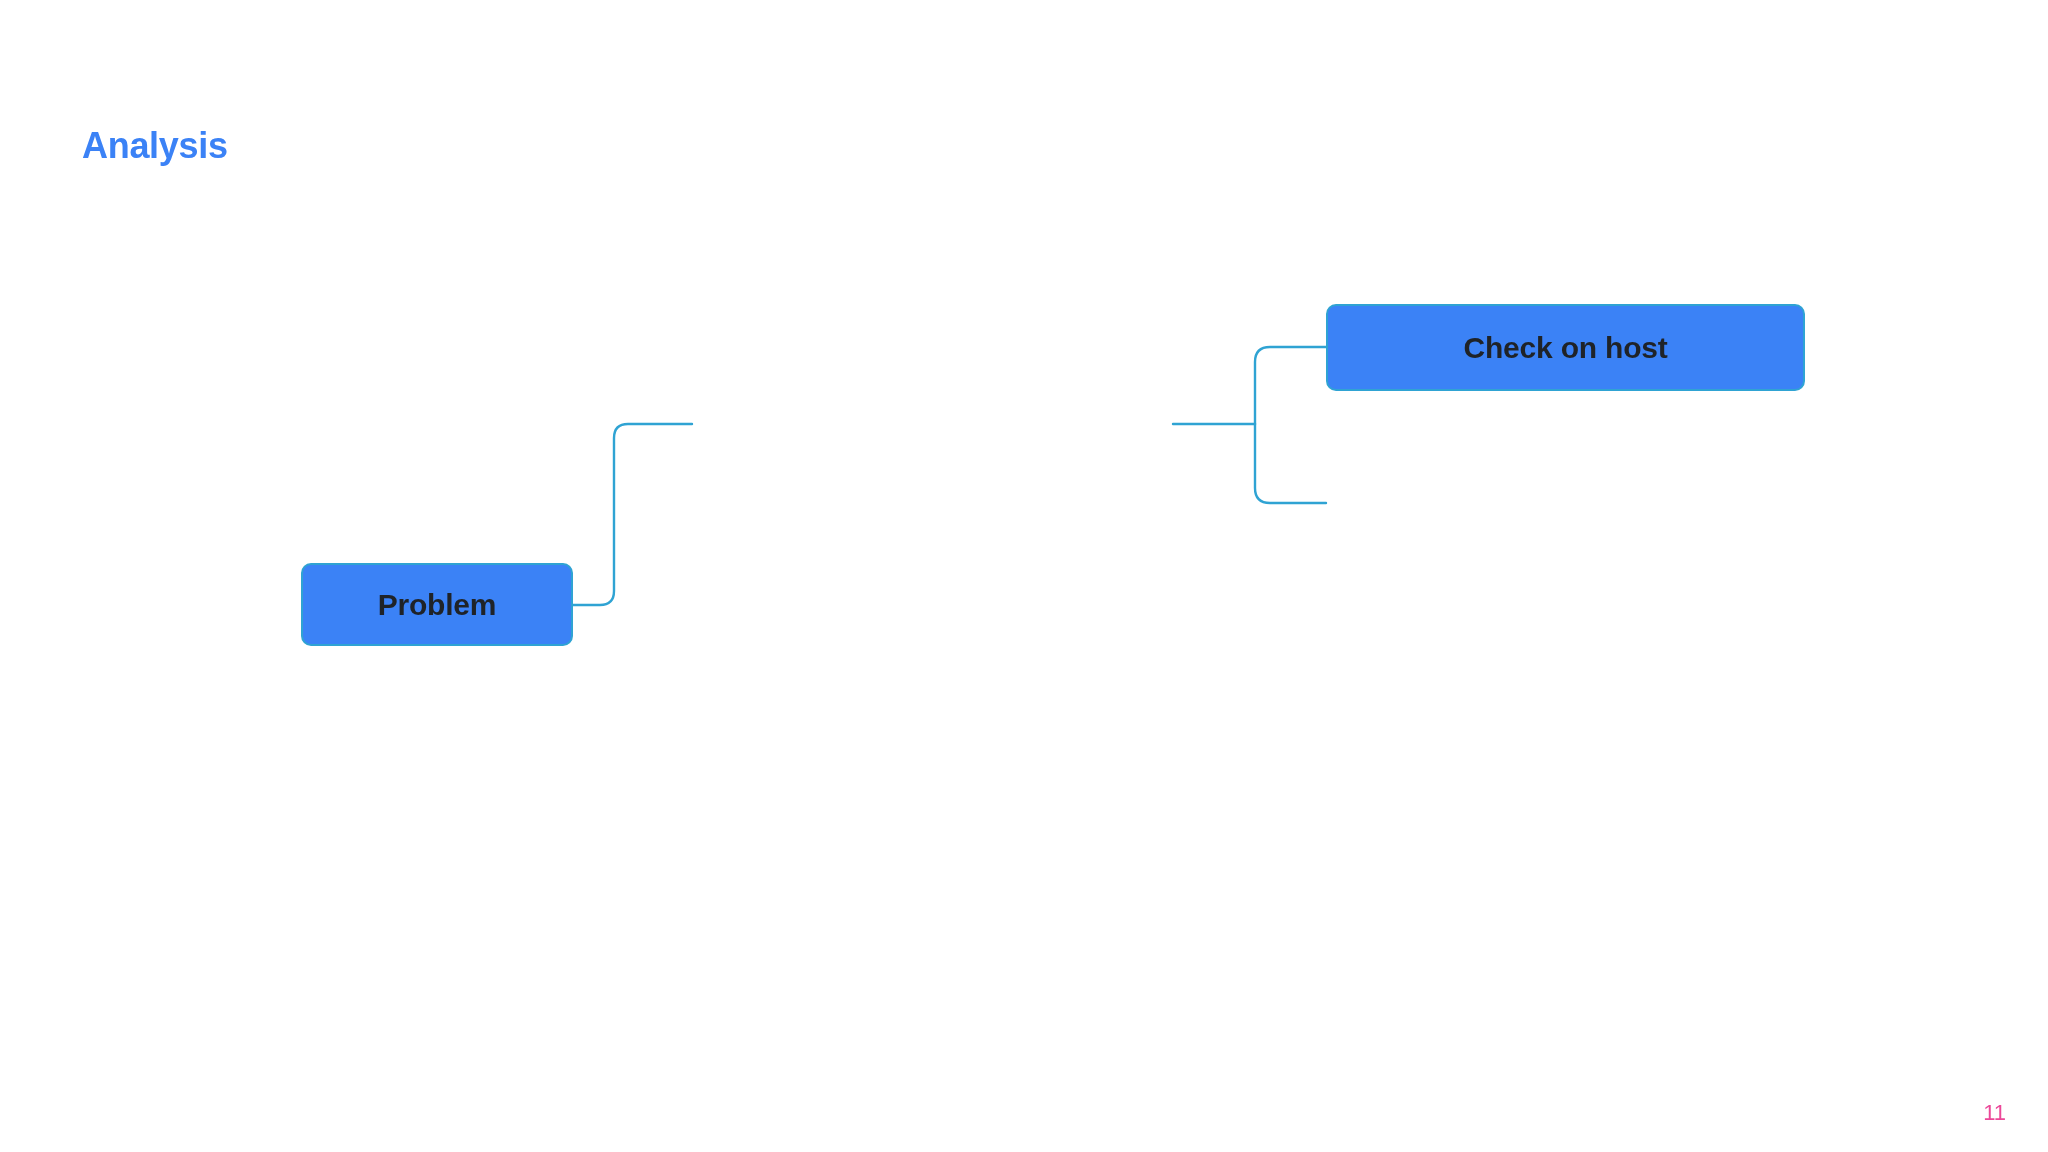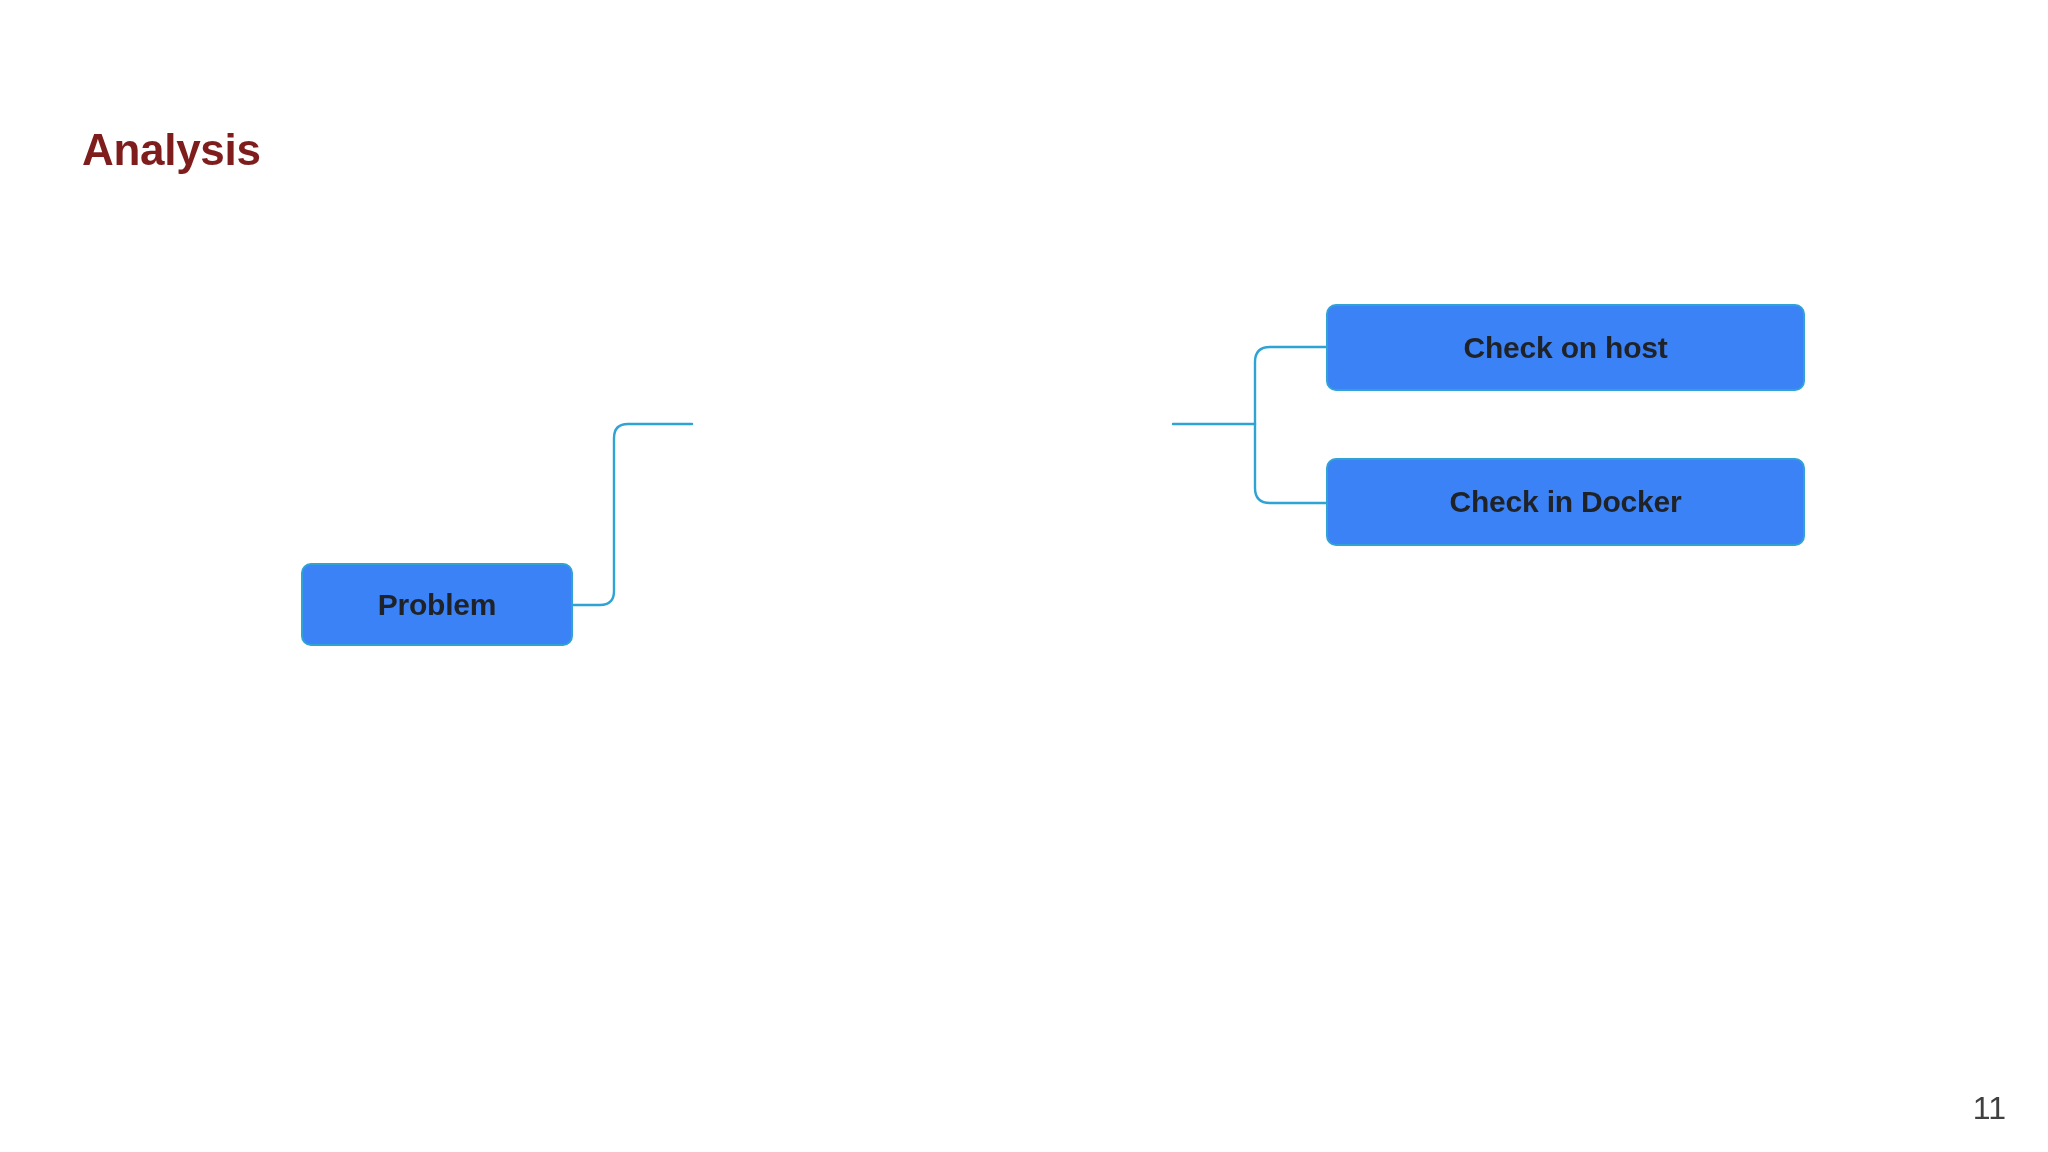--- a/index.html
+++ b/index.html
@@ -19,24 +19,24 @@
     height: 1152px;
     background: #ffffff;
     overflow: hidden;
   }
 
   
   #slide-title {
     position: absolute;
     left: 82px;
     top: 128px;
-    font-size: 44px;
+    font-size: 36px;
     font-weight: 700;
     letter-spacing: -0.3px;
-    color: #7f1d1d;
+    color: #3b82f6;
     line-height: 1;
     white-space: nowrap;
   }
 
   
   #diagram {
     position: absolute;
     left: 0;
     top: 0;
     width: 2048px;
@@ -97,23 +97,23 @@
     top: 458px;
     width: 479px;
     height: 88px;
   }
 
   
   #page-number {
     position: absolute;
     right: 42px;
     bottom: 28px;
-    font-size: 32px;
+    font-size: 22px;
     font-weight: 400;
-    color: #404040;
+    color: #ec4899;
     line-height: 1;
   }
 </style>
 </head>
 <body>
 
 <div id="slide">
 
   <div id="slide-title">Analysis</div>
 
@@ -143,21 +143,18 @@
 
     <div class="node" id="node-problem">
       <span class="node-label">Problem</span>
     </div>
 
 
     <div class="node" id="node-check-on-host">
       <span class="node-label">Check on host</span>
     </div>
 
-    <div class="node" id="node-check-in-docker">
-      <span class="node-label">Check in Docker</span>
-    </div>
 
   </div>
 
   <div id="page-number">11</div>
 
 </div>
 
 </body></html>

